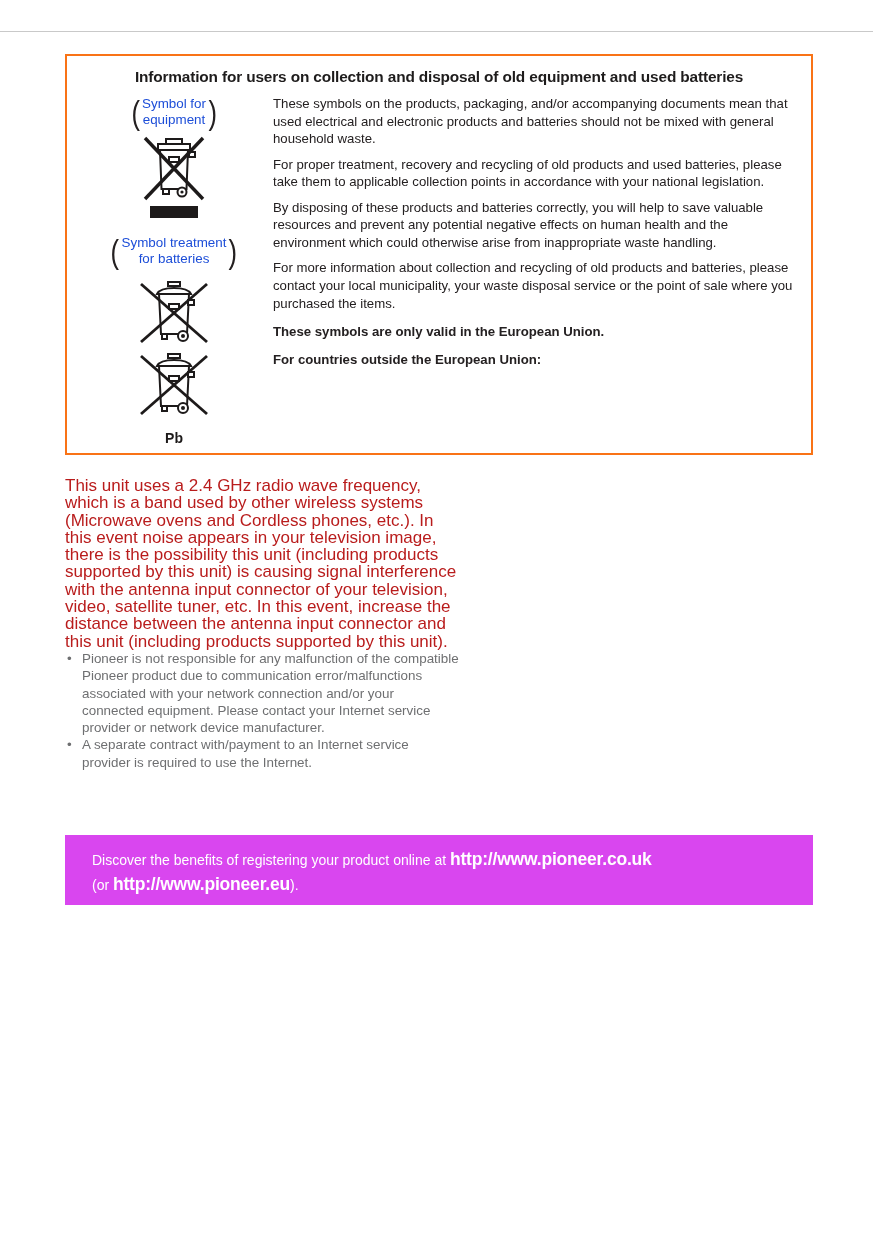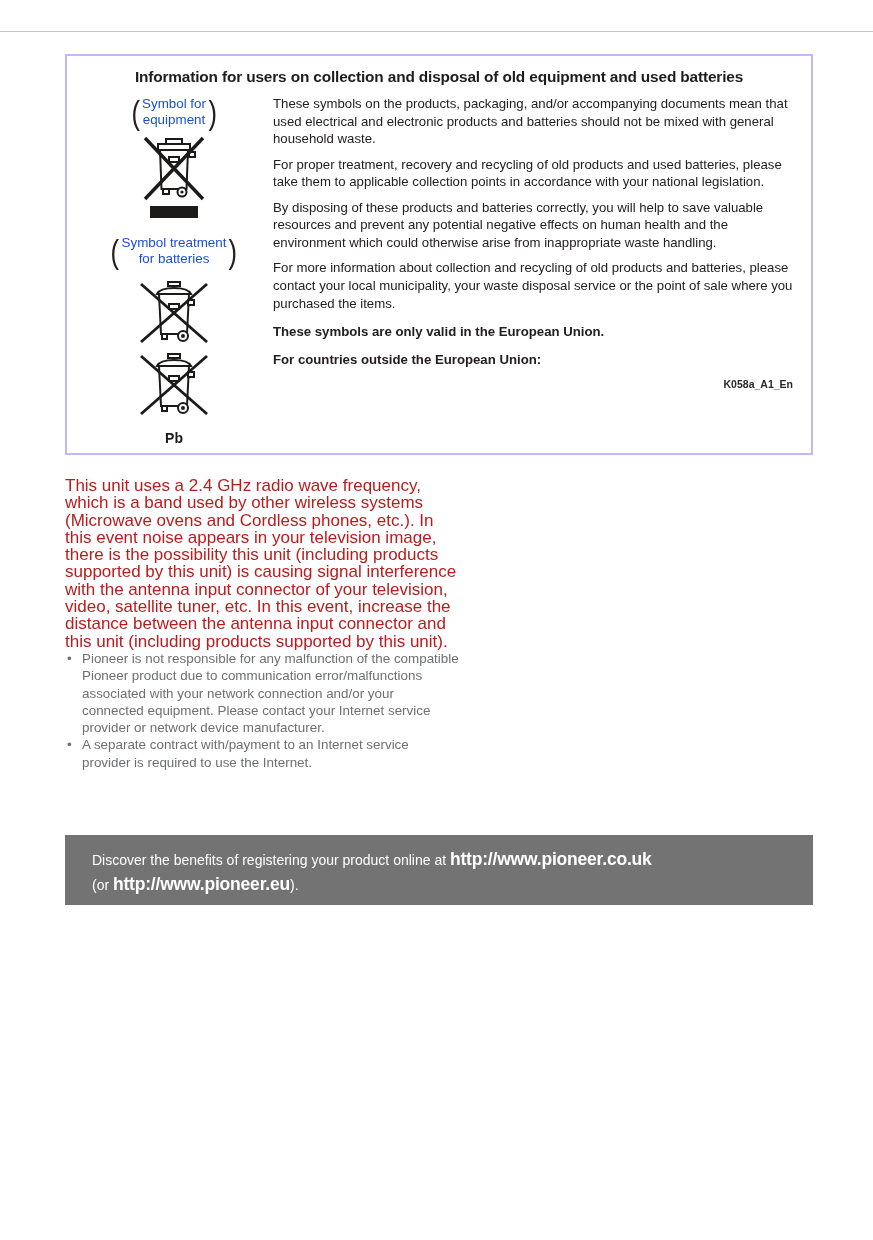--- a/index.html
+++ b/index.html
@@ -5,21 +5,21 @@
   html,body{margin:0;padding:0;}
   body{
     width:873px;height:1240px;background:#ffffff;position:relative;
     font-family:"Liberation Sans", sans-serif;color:#242021;overflow:hidden;
   }
   .page-top-line{position:absolute;top:31px;left:0;width:873px;border-top:1px solid #c9c9c9;}
 
   
   .disposal-box{
     position:absolute;left:65px;top:54px;width:748px;height:401px;
-    border:2px solid #c4b5fd;box-sizing:border-box;padding:10px 14px 8px 14px;
+    border:2px solid #f97316;box-sizing:border-box;padding:10px 14px 8px 14px;
   }
   .box-title{
     text-align:center;font-weight:bold;font-size:15.4px;letter-spacing:-0.15px;
     color:#1e1c1c;margin-top:2px;white-space:nowrap;
   }
   .box-row{display:flex;margin-top:9px;}
   .symbol-col{width:186px;flex:0 0 186px;display:flex;flex-direction:column;align-items:center;}
   .text-col{flex:1;padding-left:6px;padding-right:4px;}
 
   .sym-label{display:flex;align-items:center;justify-content:center;margin-top:0;}
@@ -40,21 +40,21 @@
   
   .radio-section{position:absolute;left:65px;top:477px;width:394px;}
   .radio-heading{font-size:16.5px;font-weight:bold;color:#3b3b3b;margin:0 0 4px 0;letter-spacing:-0.2px;}
   .radio-body{font-size:17px;line-height:17.3px;color:#b91c1c;margin:0;}
   .radio-bullets{list-style:none;margin:0;padding:0;font-size:13.4px;line-height:17.3px;color:#6e6f71;}
   .radio-bullets li{position:relative;padding-left:17px;}
   .radio-bullets li::before{content:"\2022";position:absolute;left:2px;top:0;}
 
   
   .reg-banner{
-    position:absolute;left:65px;top:835px;width:748px;height:70px;background:#737373;
+    position:absolute;left:65px;top:835px;width:748px;height:70px;background:#d946ef;
     box-sizing:border-box;color:#ffffff;padding:13px 20px 0 27px;
     font-size:14px;line-height:23.5px;
   }
   .reg-banner .url{font-weight:bold;font-size:17.5px;letter-spacing:-0.2px;}
 </style>
 </head>
 <body>
 
 <div class="page-top-line"></div>
 
@@ -125,21 +125,20 @@
       <div class="pb-label">Pb</div>
     </div>
 
     <div class="text-col">
       <p>These symbols on the products, packaging, and/or accompanying documents mean that used electrical and electronic products and batteries should not be mixed with general household waste.</p>
       <p>For proper treatment, recovery and recycling of old products and used batteries, please take them to applicable collection points in accordance with your national legislation.</p>
       <p>By disposing of these products and batteries correctly, you will help to save valuable resources and prevent any potential negative effects on human health and the environment which could otherwise arise from inappropriate waste handling.</p>
       <p>For more information about collection and recycling of old products and batteries, please contact your local municipality, your waste disposal service or the point of sale where you purchased the items.</p>
       <p class="bold-note">These symbols are only valid in the European Union.</p>
       <p class="bold-head">For countries outside the European Union:</p>
-      <div class="doc-code">K058a_A1_En</div>
     </div>
   </div>
 </div>
 
 <div class="radio-section">
   <p class="radio-body">This unit uses a 2.4 GHz radio wave frequency, which is a band used by other wireless systems (Microwave ovens and Cordless phones, etc.). In this event noise appears in your television image, there is the possibility this unit (including products supported by this unit) is causing signal interference with the antenna input connector of your television, video, satellite tuner, etc. In this event, increase the distance between the antenna input connector and this unit (including products supported by this unit).</p>
   <ul class="radio-bullets">
     <li>Pioneer is not responsible for any malfunction of the compatible Pioneer product due to communication error/malfunctions associated with your network connection and/or your connected equipment. Please contact your Internet service provider or network device manufacturer.</li>
     <li>A separate contract with/payment to an Internet service provider is required to use the Internet.</li>
   </ul>

